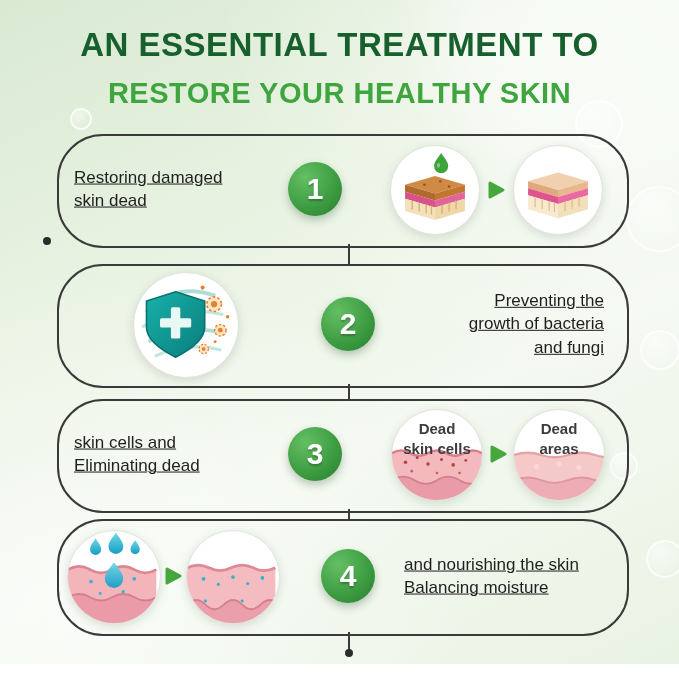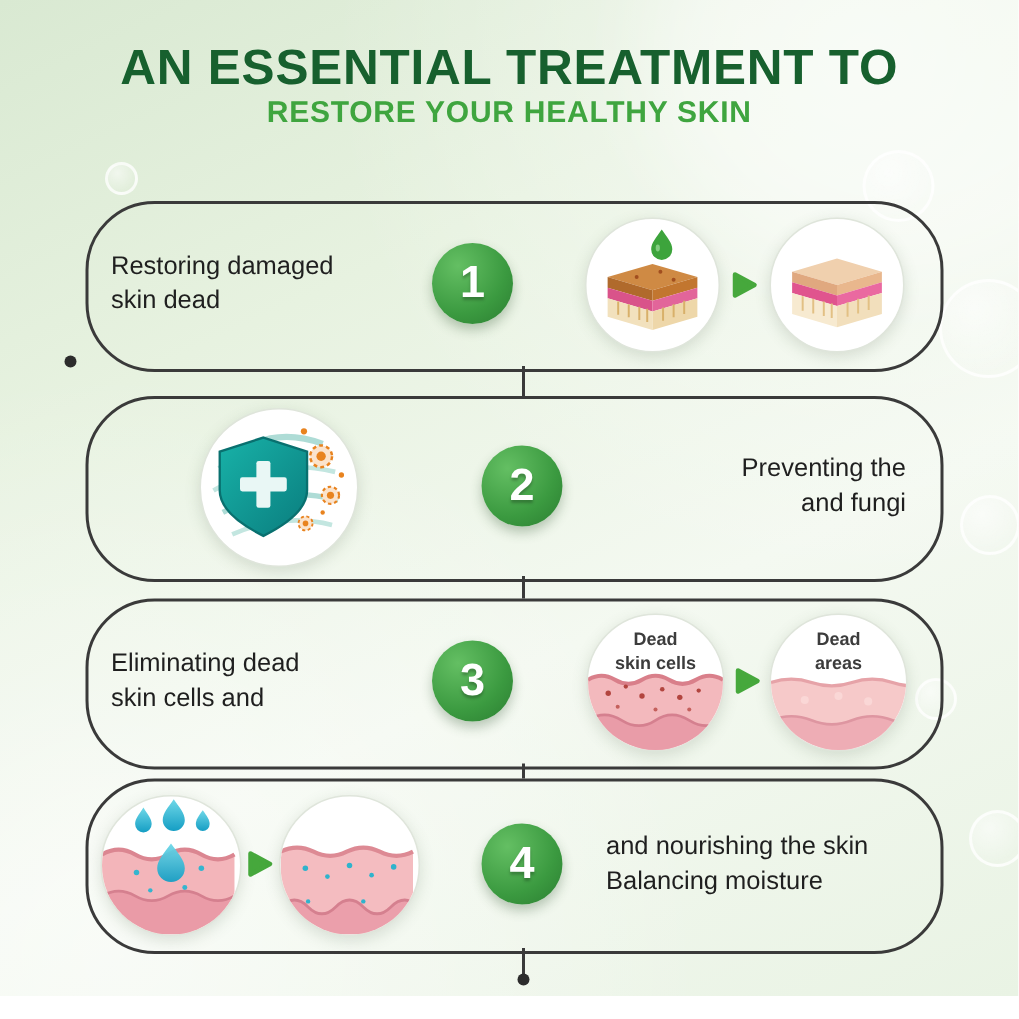--- a/index.html
+++ b/index.html
@@ -12,49 +12,49 @@
       radial-gradient(circle at 12% 96%, rgba(255,255,255,0.5), rgba(255,255,255,0) 45%),
       linear-gradient(155deg,#d9e9d2 0%, #e7f2e0 30%, #f4f9f1 62%, #e9f3e4 100%);
   }
   .blob{position:absolute;right:-90px;top:-110px;width:340px;height:300px;border-radius:50%;
     background:rgba(255,255,255,0.38);filter:blur(28px);}
   .bubble{position:absolute;border-radius:50%;border:2px solid rgba(255,255,255,0.75);
     background:radial-gradient(circle at 35% 30%, rgba(255,255,255,0.55), rgba(255,255,255,0.05) 72%);}
 
   .title1,.title2{position:absolute;left:0;right:0;text-align:center;font-weight:bold;}
   .title1{top:26px;font-size:33px;color:#17602e;letter-spacing:0.5px;}
-  .title2{top:64px;font-size:20px;color:#3fa53f;letter-spacing:0.5px;}
+  .title2{top:77px;font-size:29px;color:#3fa53f;letter-spacing:0.5px;}
 
   .box{position:absolute;left:57px;width:568px;border:2px solid #3a3a3a;border-radius:46px;}
   .box1{top:134px;height:110px;}
   .box2{top:264px;height:120px;}
   .box3{top:399px;height:110px;}
   .box4{top:519px;height:113px;}
 
   .conn{position:absolute;left:348px;width:2px;background:#3a3a3a;}
   .dot{position:absolute;width:8px;height:8px;border-radius:50%;background:#2c2c2c;}
 
   .num{position:absolute;width:54px;height:54px;border-radius:50%;
     background:radial-gradient(circle at 32% 28%, #64bf63, #3b9a40 60%, #2b7d31);
     color:#fff;font-size:30px;font-weight:bold;display:flex;align-items:center;justify-content:center;
     box-shadow:0 4px 8px rgba(40,80,40,0.30);text-shadow:0 2px 2px rgba(0,0,0,0.25);}
 
   .illus{position:absolute;border-radius:50%;background:#fff;overflow:hidden;
     border:1px solid #dfe5db;box-shadow:0 3px 10px rgba(80,100,70,0.18);}
   .illus svg{display:block;width:100%;height:100%;}
 
   .skin-label{position:absolute;top:9px;left:0;right:0;text-align:center;
-    font-size:12px;font-weight:bold;color:#3c3c3c;line-height:1.3;z-index:2;}
+    font-size:15px;font-weight:bold;color:#3c3c3c;line-height:1.3;z-index:2;}
   .skin-label span{display:block;}
 
   .arrow{position:absolute;width:20px;height:20px;}
   .arrow svg{display:block;width:100%;height:100%;}
 
   .step-text{position:absolute;transform:translateY(-50%);font-size:17px;line-height:1.38;color:#1f1f1f;}
-  .step-text span{display:block;}
+  .step-text span{display:block;text-decoration:underline;}
 </style>
 </head>
 <body>
 
 <div class="canvas">
 
   <div class="blob"></div>
   <div class="bubble" style="left:575px;top:100px;width:44px;height:44px;"></div>
   <div class="bubble" style="left:626px;top:186px;width:62px;height:62px;"></div>
   <div class="bubble" style="left:640px;top:330px;width:36px;height:36px;"></div>
@@ -144,26 +144,27 @@
       <circle cx="66" cy="14" r="2" fill="#e8831f"></circle>
       <circle cx="90" cy="42" r="1.7" fill="#e8831f"></circle>
       <circle cx="78" cy="66" r="1.4" fill="#e8831f"></circle>
     </svg>
   </div>
 
   <div class="num" style="left:321px;top:297px;">2</div>
 
   <div class="step-text" style="left:404px;top:324px;width:200px;text-align:right;">
     <span>Preventing the</span>
+    <span>growth of bacteria</span>
     <span>and fungi</span>
   </div>
 
   <div class="step-text" style="left:74px;top:454px;width:210px;">
+    <span>skin cells and</span>
     <span>Eliminating dead</span>
-    <span>skin cells and</span>
   </div>
   <div class="num" style="left:288px;top:427px;">3</div>
 
   <div class="illus" style="left:391px;top:409px;width:90px;height:90px;">
     <div class="skin-label">
       <span>Dead</span>
       <span>skin cells</span>
     </div>
     <svg viewBox="0 0 100 100">
       <path d="M0 48 q10 -6 20 0 t20 0 t20 0 t20 0 t20 0 V100 H0 Z" fill="#f3b9bd"></path>

